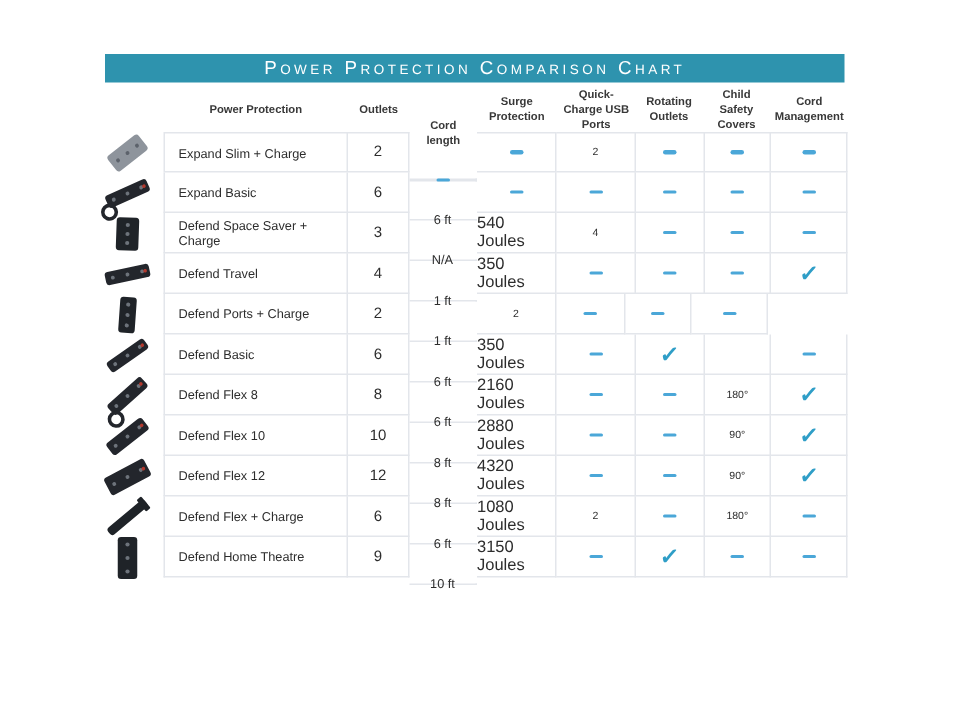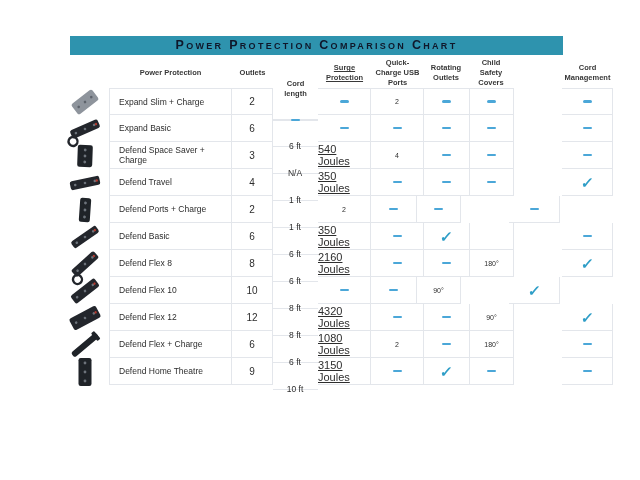--- a/index.html
+++ b/index.html
@@ -6,42 +6,42 @@
   body{
     width:640px;height:480px;background:#ffffff;position:relative;overflow:hidden;
     font-family:"Liberation Sans", sans-serif;
     -webkit-font-smoothing:antialiased;
   }
   .banner{
     position:absolute;left:70px;top:36px;width:493px;height:19px;
     background:#2E93AE;display:flex;align-items:center;justify-content:center;
   }
   .banner-title{
-    color:#0f172a;font-weight:bold;font-size:12.5px;letter-spacing:2.3px;
+    color:#ffffff;font-weight:normal;font-size:12.5px;letter-spacing:2.3px;
     font-variant:small-caps;white-space:nowrap;line-height:1;
   }
   .table{position:absolute;left:60px;top:58px;}
   .hrow{display:flex;height:30px;}
   .hcell{
     box-sizing:border-box;display:flex;align-items:center;justify-content:center;
     text-align:center;font-weight:bold;font-size:7.5px;line-height:1.3;color:#383838;
     padding:0 2px;
   }
   .hcell.c-name{justify-content:center;}
   .trow{display:flex;height:27px;}
   .cell{box-sizing:border-box;display:flex;align-items:center;justify-content:center;}
   .c-img{width:49px;}
   .c-name{width:123px;}
   .c-outlets{width:41px;}
   .c-cord{width:45px;margin-top:31px;}
-  .c-surge{width:53px;text-decoration:underline;}
+  .c-surge{width:53px;}
   .c-usb{width:53px;}
   .c-child{width:46px;}
   .c-rot{width:44px;}
-  .c-mgmt{width:51px;margin-left:48px;}
+  .c-mgmt{width:51px;}
   .b{
     border-right:1px solid #E3E6EB;border-bottom:1px solid #E3E6EB;
     color:#2D2D2D;
   }
   .c-name.b{
     border-left:1px solid #E3E6EB;justify-content:flex-start;padding-left:9px;
     font-size:8.5px;
   }
   .trow:first-child .b{border-top:1px solid #E3E6EB;}
   .c-outlets.b{font-size:10px;}
@@ -283,20 +283,21 @@
       <circle cx="-10" cy="0" r="1.3" fill="#6d737b"></circle>
               <circle cx="0" cy="0" r="1.3" fill="#6d737b"></circle>
               <circle cx="10" cy="0" r="1.3" fill="#6d737b"></circle>
               <circle cx="12" cy="0" r="1.2" fill="#b3392e"></circle>
     </g>
           </svg>
         </div>
         <div class="cell c-name b">Defend Flex 10</div>
         <div class="cell b c-outlets">10</div>
         <div class="cell b c-cord">8 ft</div>
+        <div class="cell b c-surge">2880 Joules</div>
         <div class="cell b c-usb">
           <span class="dash"></span>
         </div>
         <div class="cell b c-child">
           <span class="dash"></span>
         </div>
         <div class="cell b c-rot">90°</div>
         <div class="cell b c-mgmt">
           <span class="check">✓</span>
         </div>

